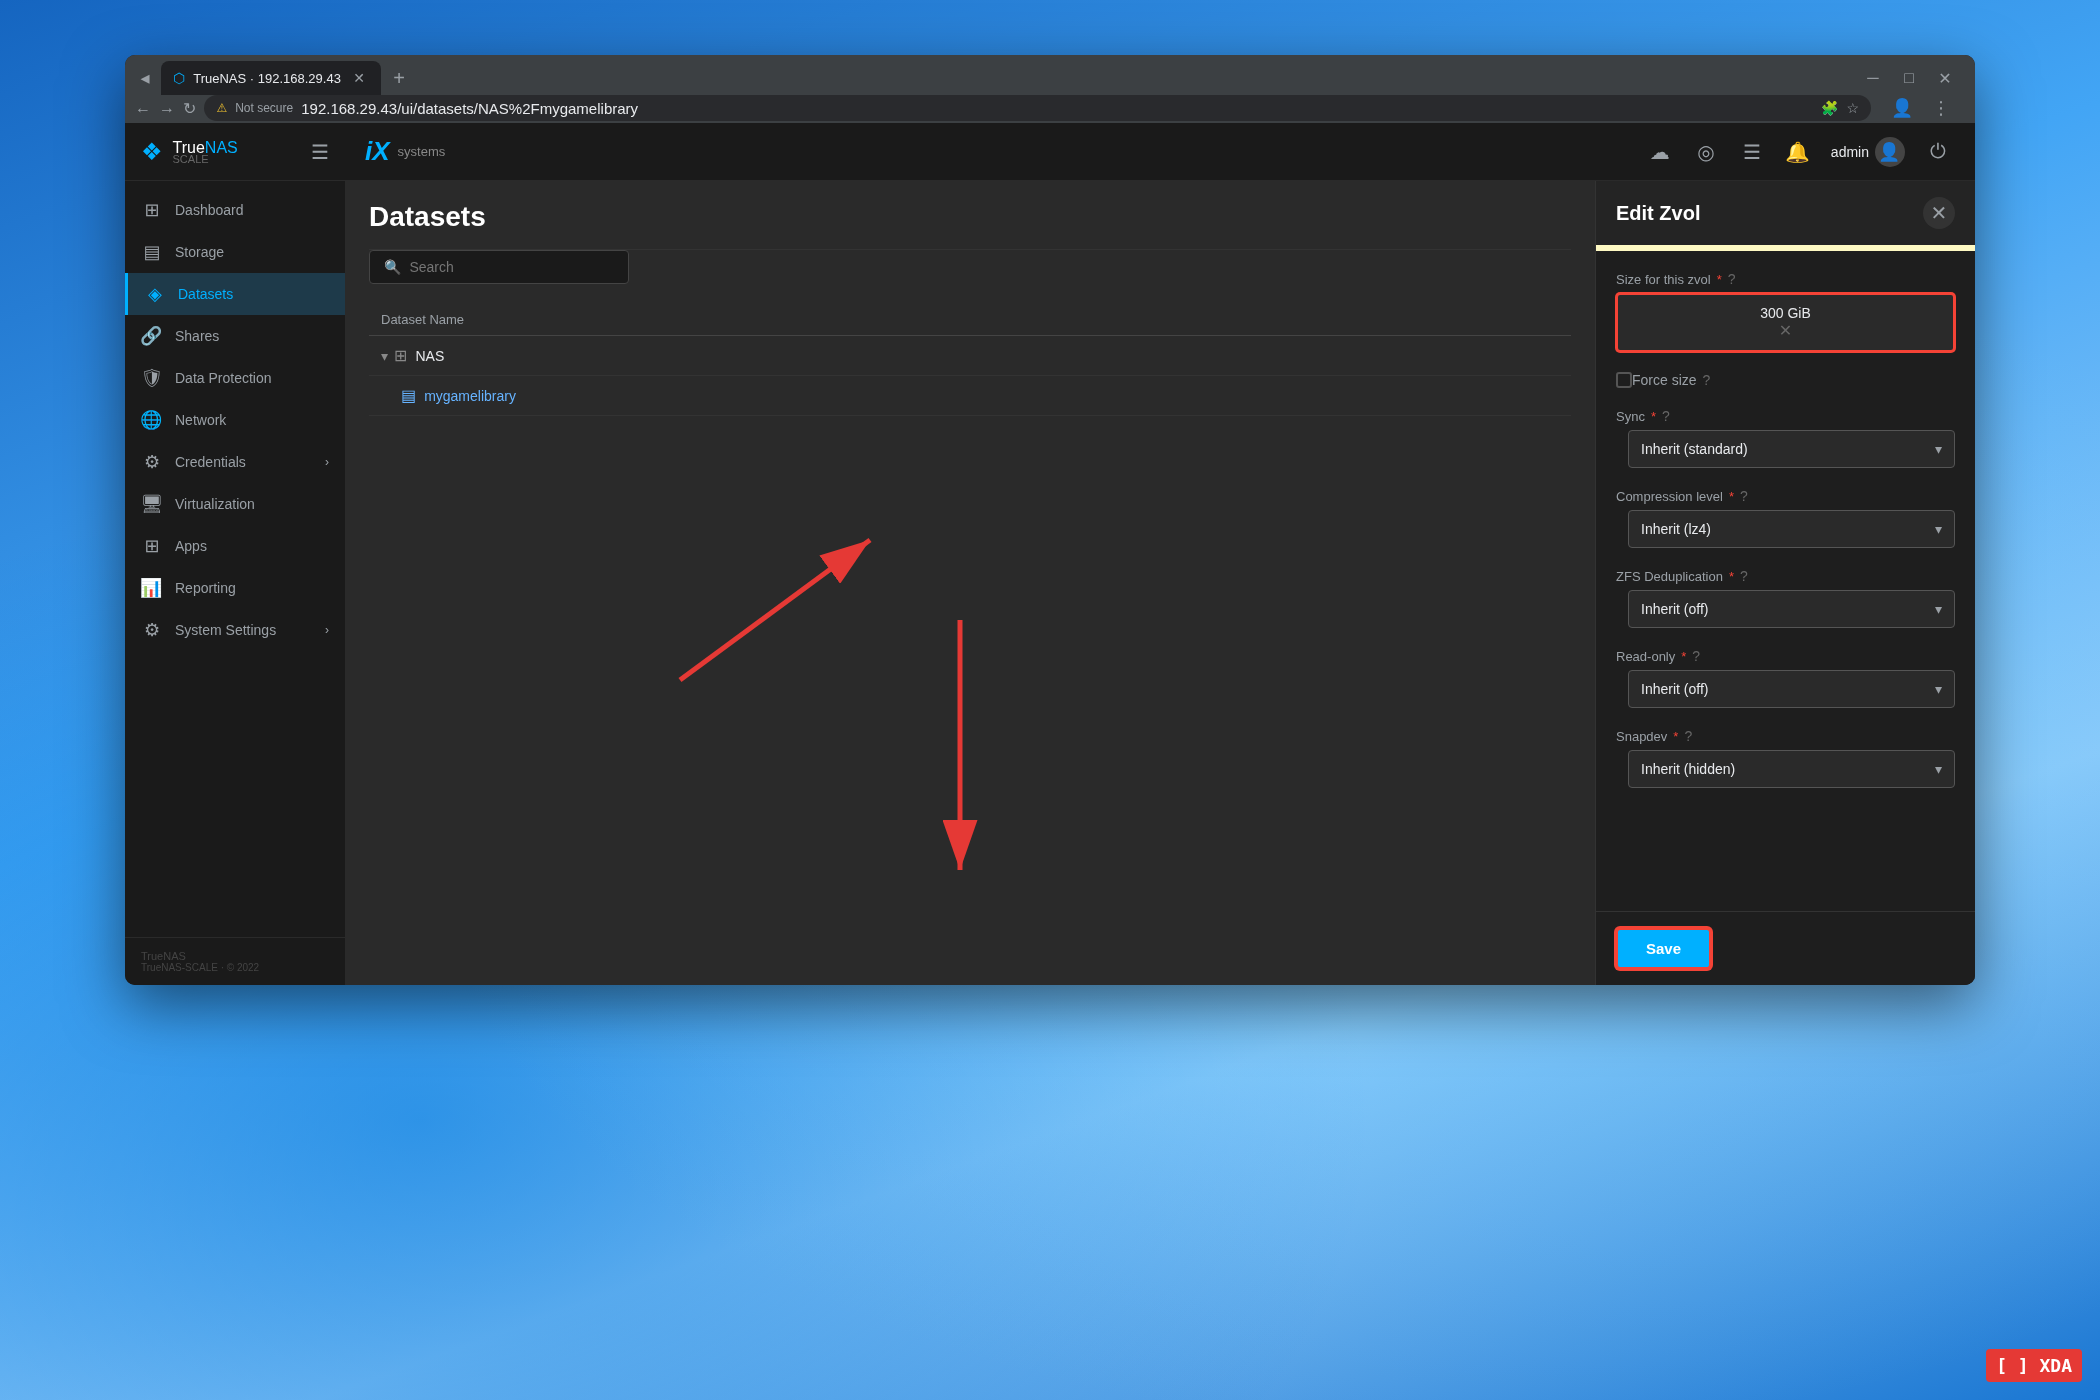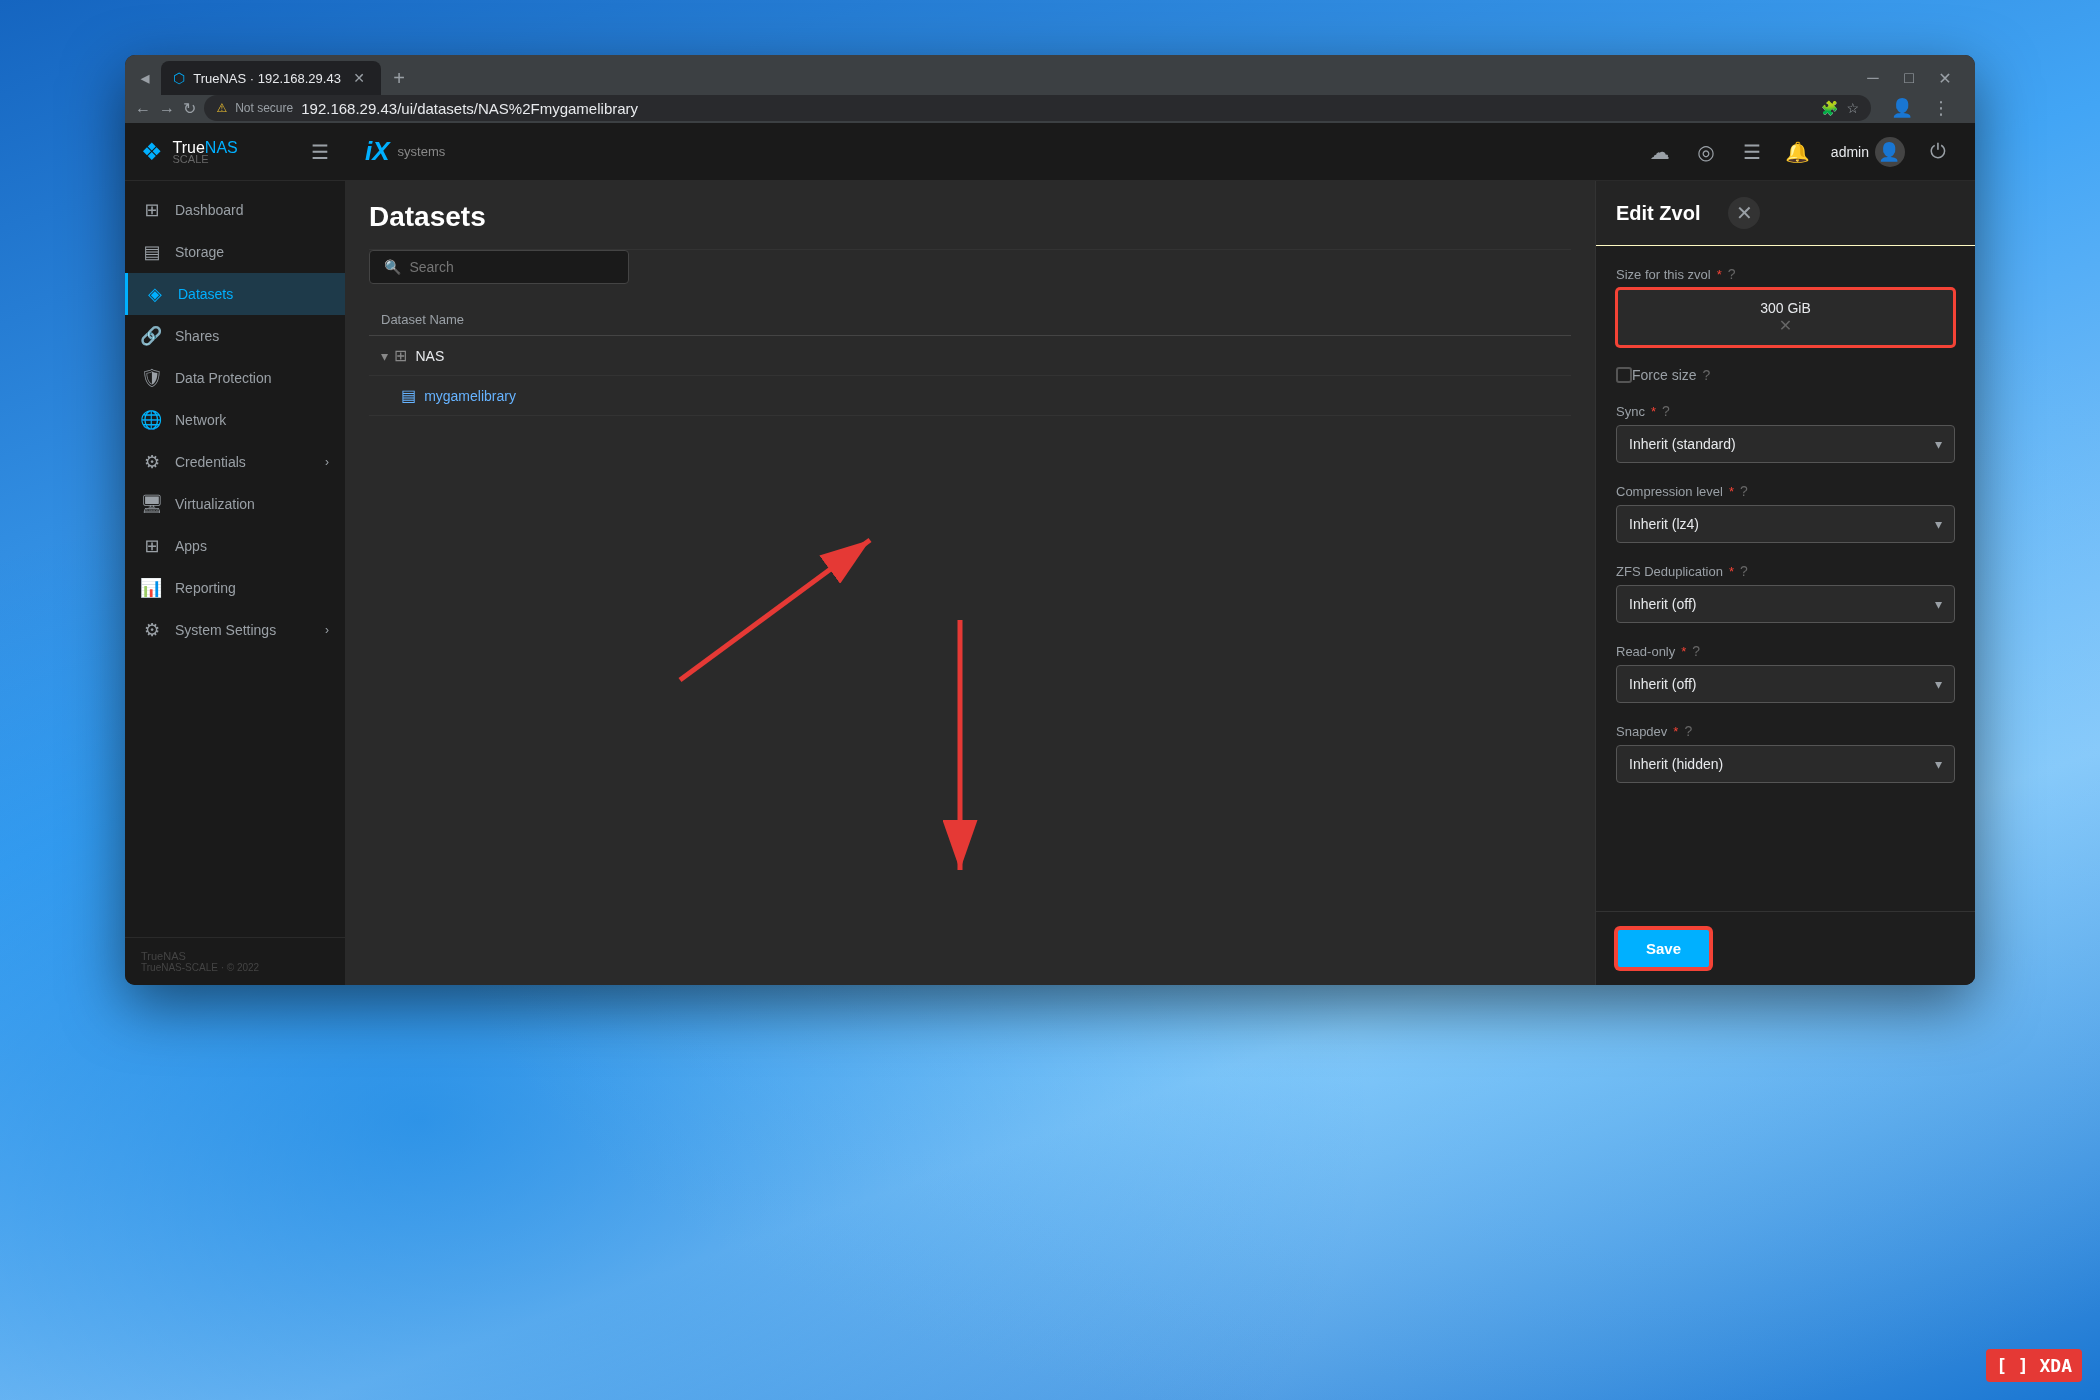--- a/index.html
+++ b/index.html
@@ -433,22 +433,23 @@
       background: #1e1e1e;
       border-left: 1px solid #333;
       display: flex;
       flex-direction: column;
       overflow-y: auto;
     }
 
     .panel-header {
       display: flex;
       align-items: center;
+      justify-content: space-between;
       padding: 16px 20px;
-      border-bottom: 1px solid #fef9c3;
+      border-bottom: 6px solid #fef9c3;
       background: #242424;
       gap: 28px;
     }
 
     .panel-title {
       color: white;
       font-size: 20px;
       font-weight: 600;
     }
 
@@ -525,20 +526,21 @@
       background: #2a2a2a;
       border: 1px solid #555;
       border-radius: 4px;
       padding: 10px 12px;
       color: #e8eaed;
       font-size: 14px;
       display: flex;
       align-items: center;
       justify-content: space-between;
       cursor: pointer;
+      margin-left: 12px;
     }
 
     .select-chevron { color: #9aa0a6; font-size: 14px; }
 
     .checkbox-row {
       display: flex;
       align-items: center;
       gap: 0;
       text-align: right;
     }

